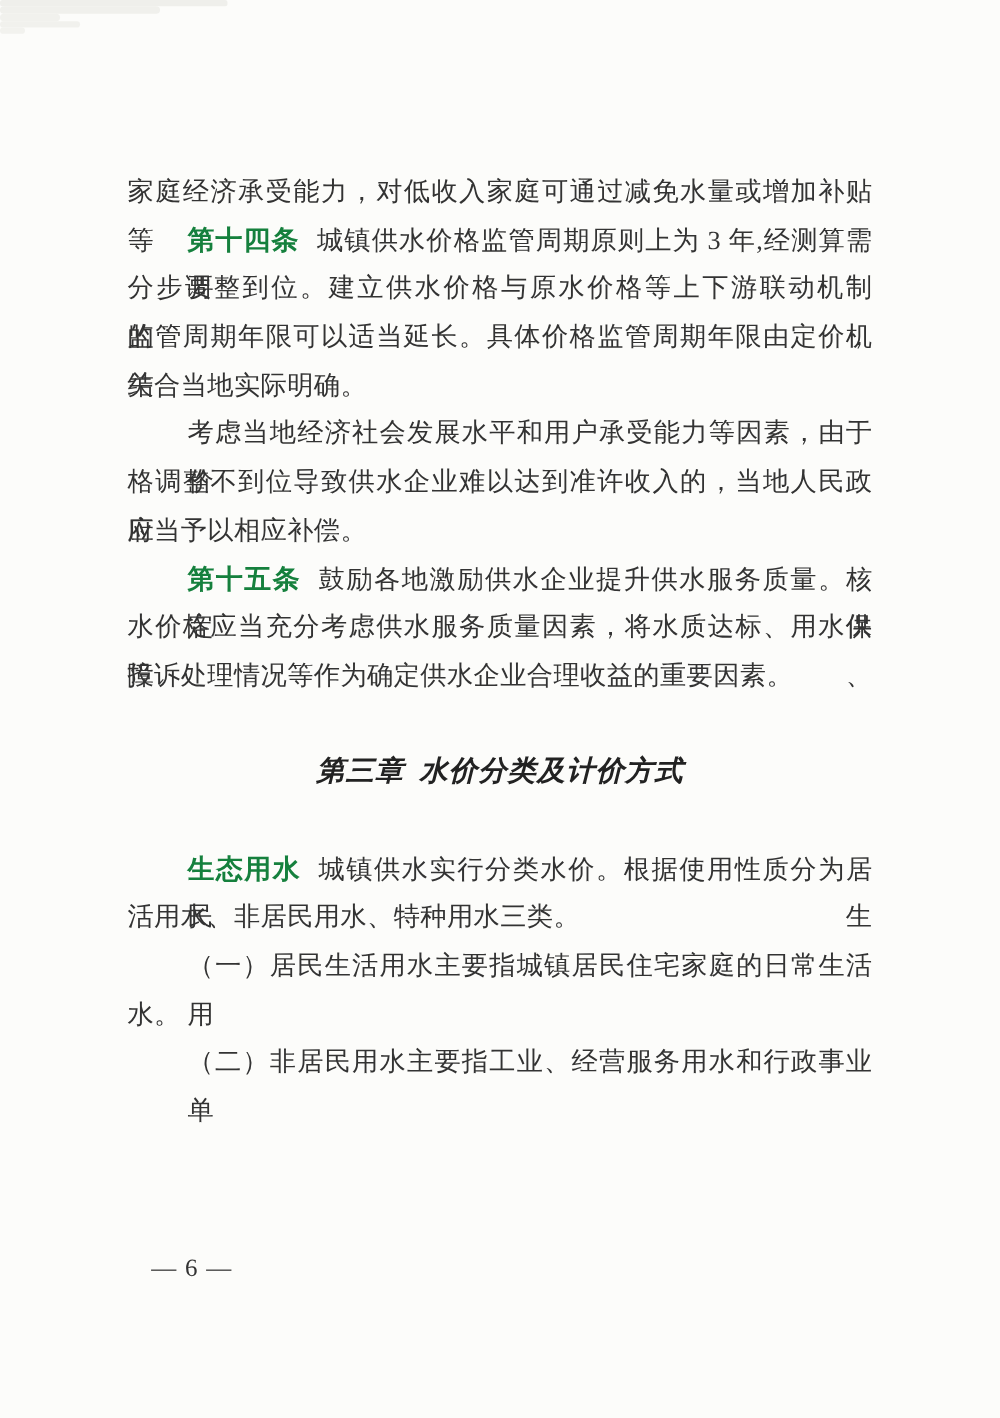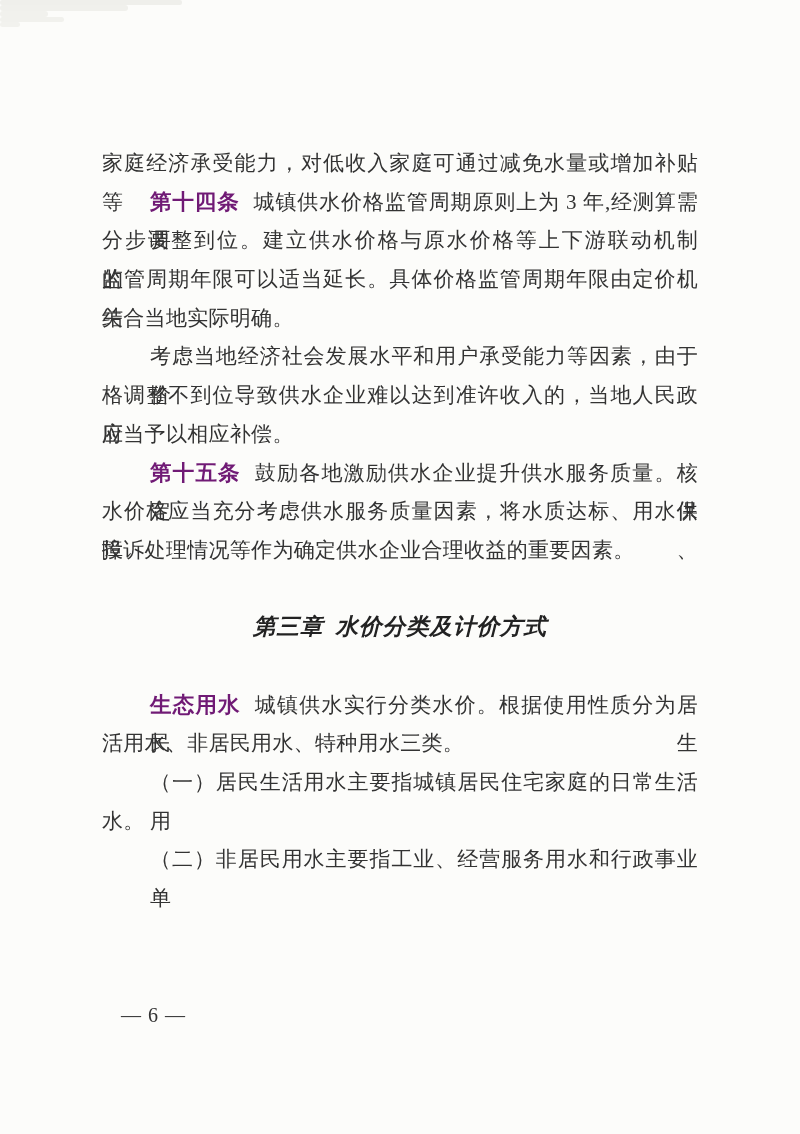--- a/index.html
+++ b/index.html
@@ -10,21 +10,21 @@
     font-family: "Liberation Serif", "DejaVu Serif", serif;
     overflow: hidden;
   }
   .page {
     position: absolute;
     inset: 0;
   }
   .textblock {
     position: absolute;
     left: 102px;
-    top: 144px;
+    top: 134px;
     width: 596px;
   }
   .line {
     height: 38.7px;
     line-height: 38.7px;
     font-size: 21px;
     color: #333333;
     width: 100%;
     white-space: nowrap;
     letter-spacing: 0.3px;
@@ -32,21 +32,21 @@
   .line.fill {
     white-space: normal;
     text-align: justify;
     text-align-last: justify;
   }
   .line.indent { padding-left: 48px; }
   .b {
     font-family: "Liberation Sans", "DejaVu Sans", sans-serif;
     font-weight: 700;
     font-size: 21.5px;
-    color: #701a75;
+    color: #15803d;
     margin-right: 14px;
   }
   .b:empty { display: none; margin: 0; }
   .spacer { height: 38.7px; }
   .heading {
     height: 38.7px;
     line-height: 38.7px;
     text-align: center;
     text-align-last: center;
     font-family: "Liberation Sans", "DejaVu Sans", sans-serif;

